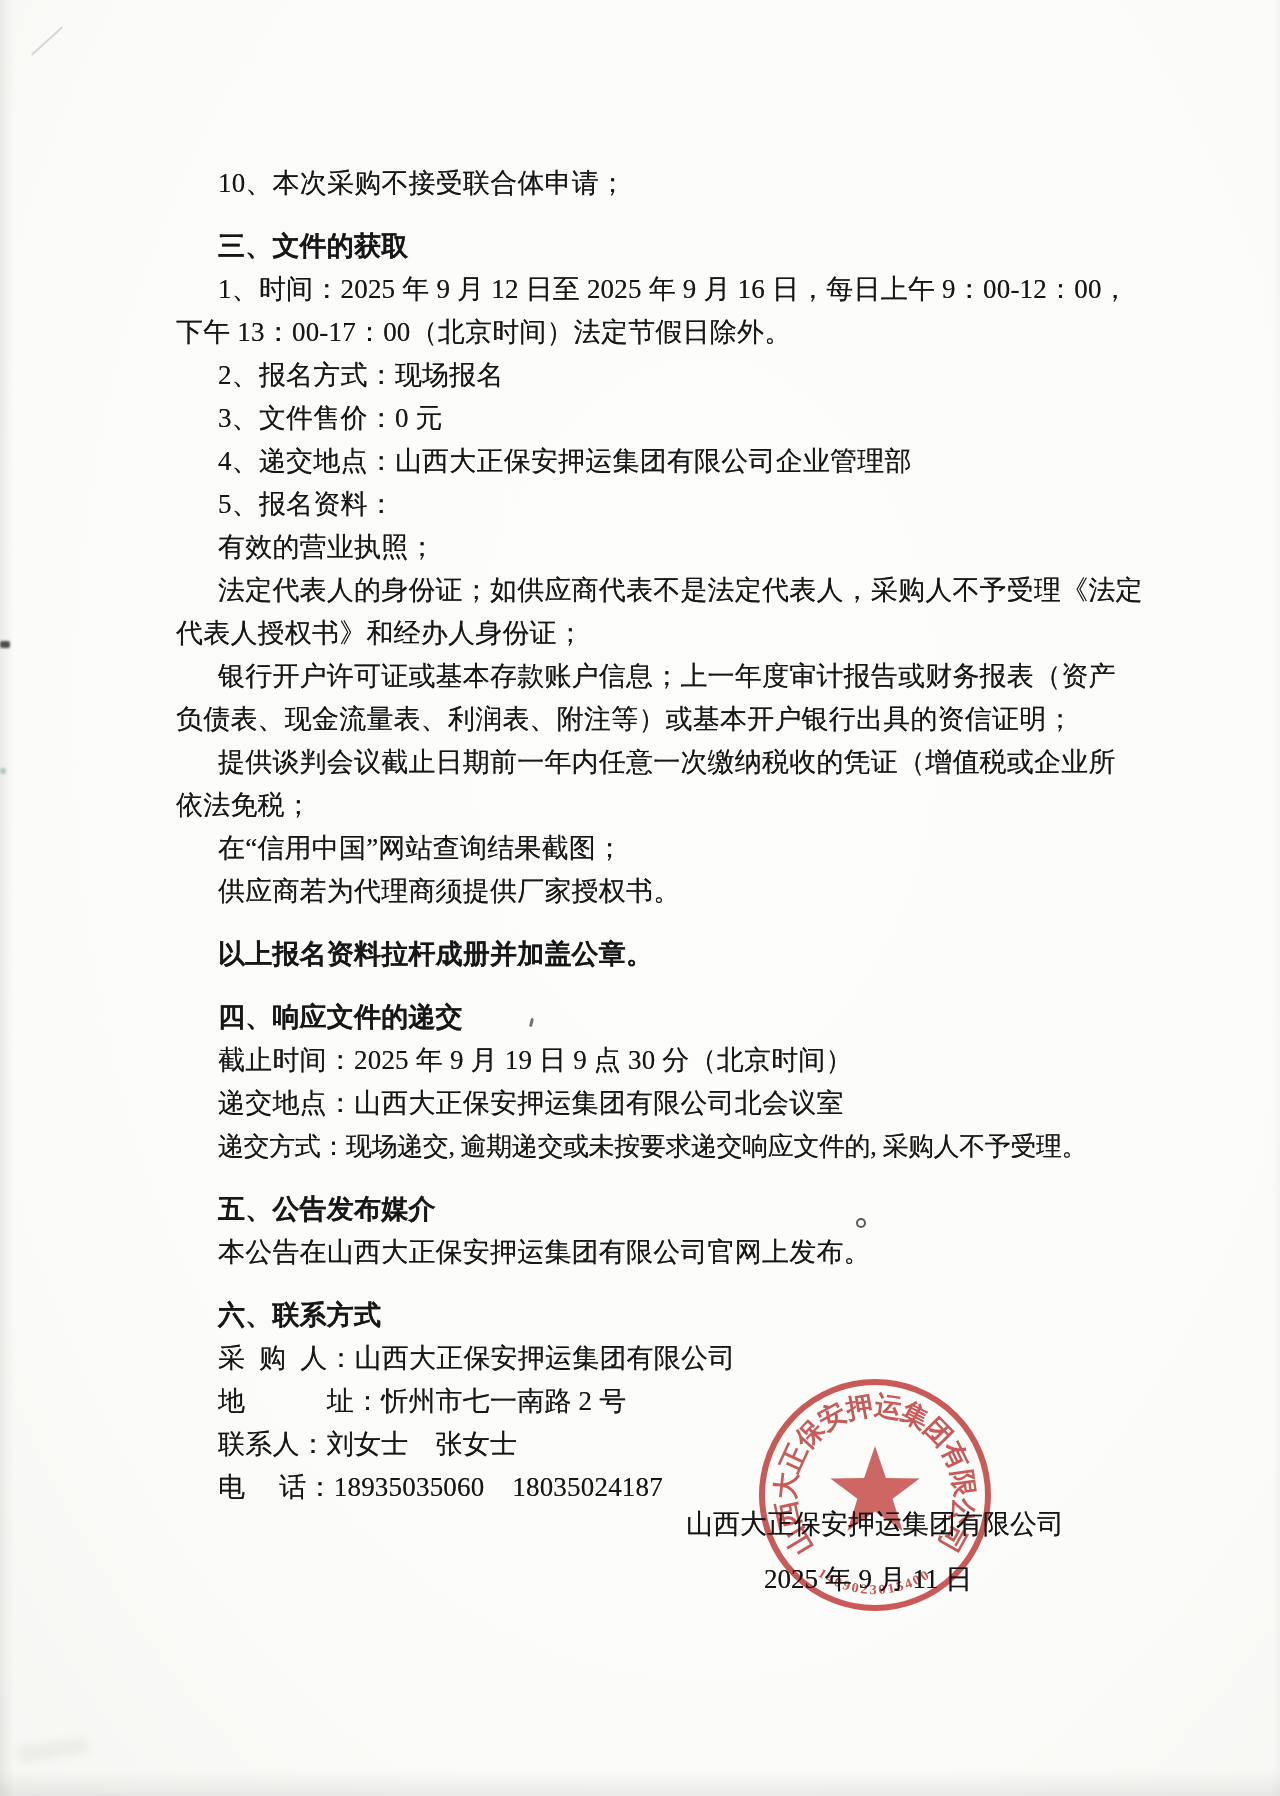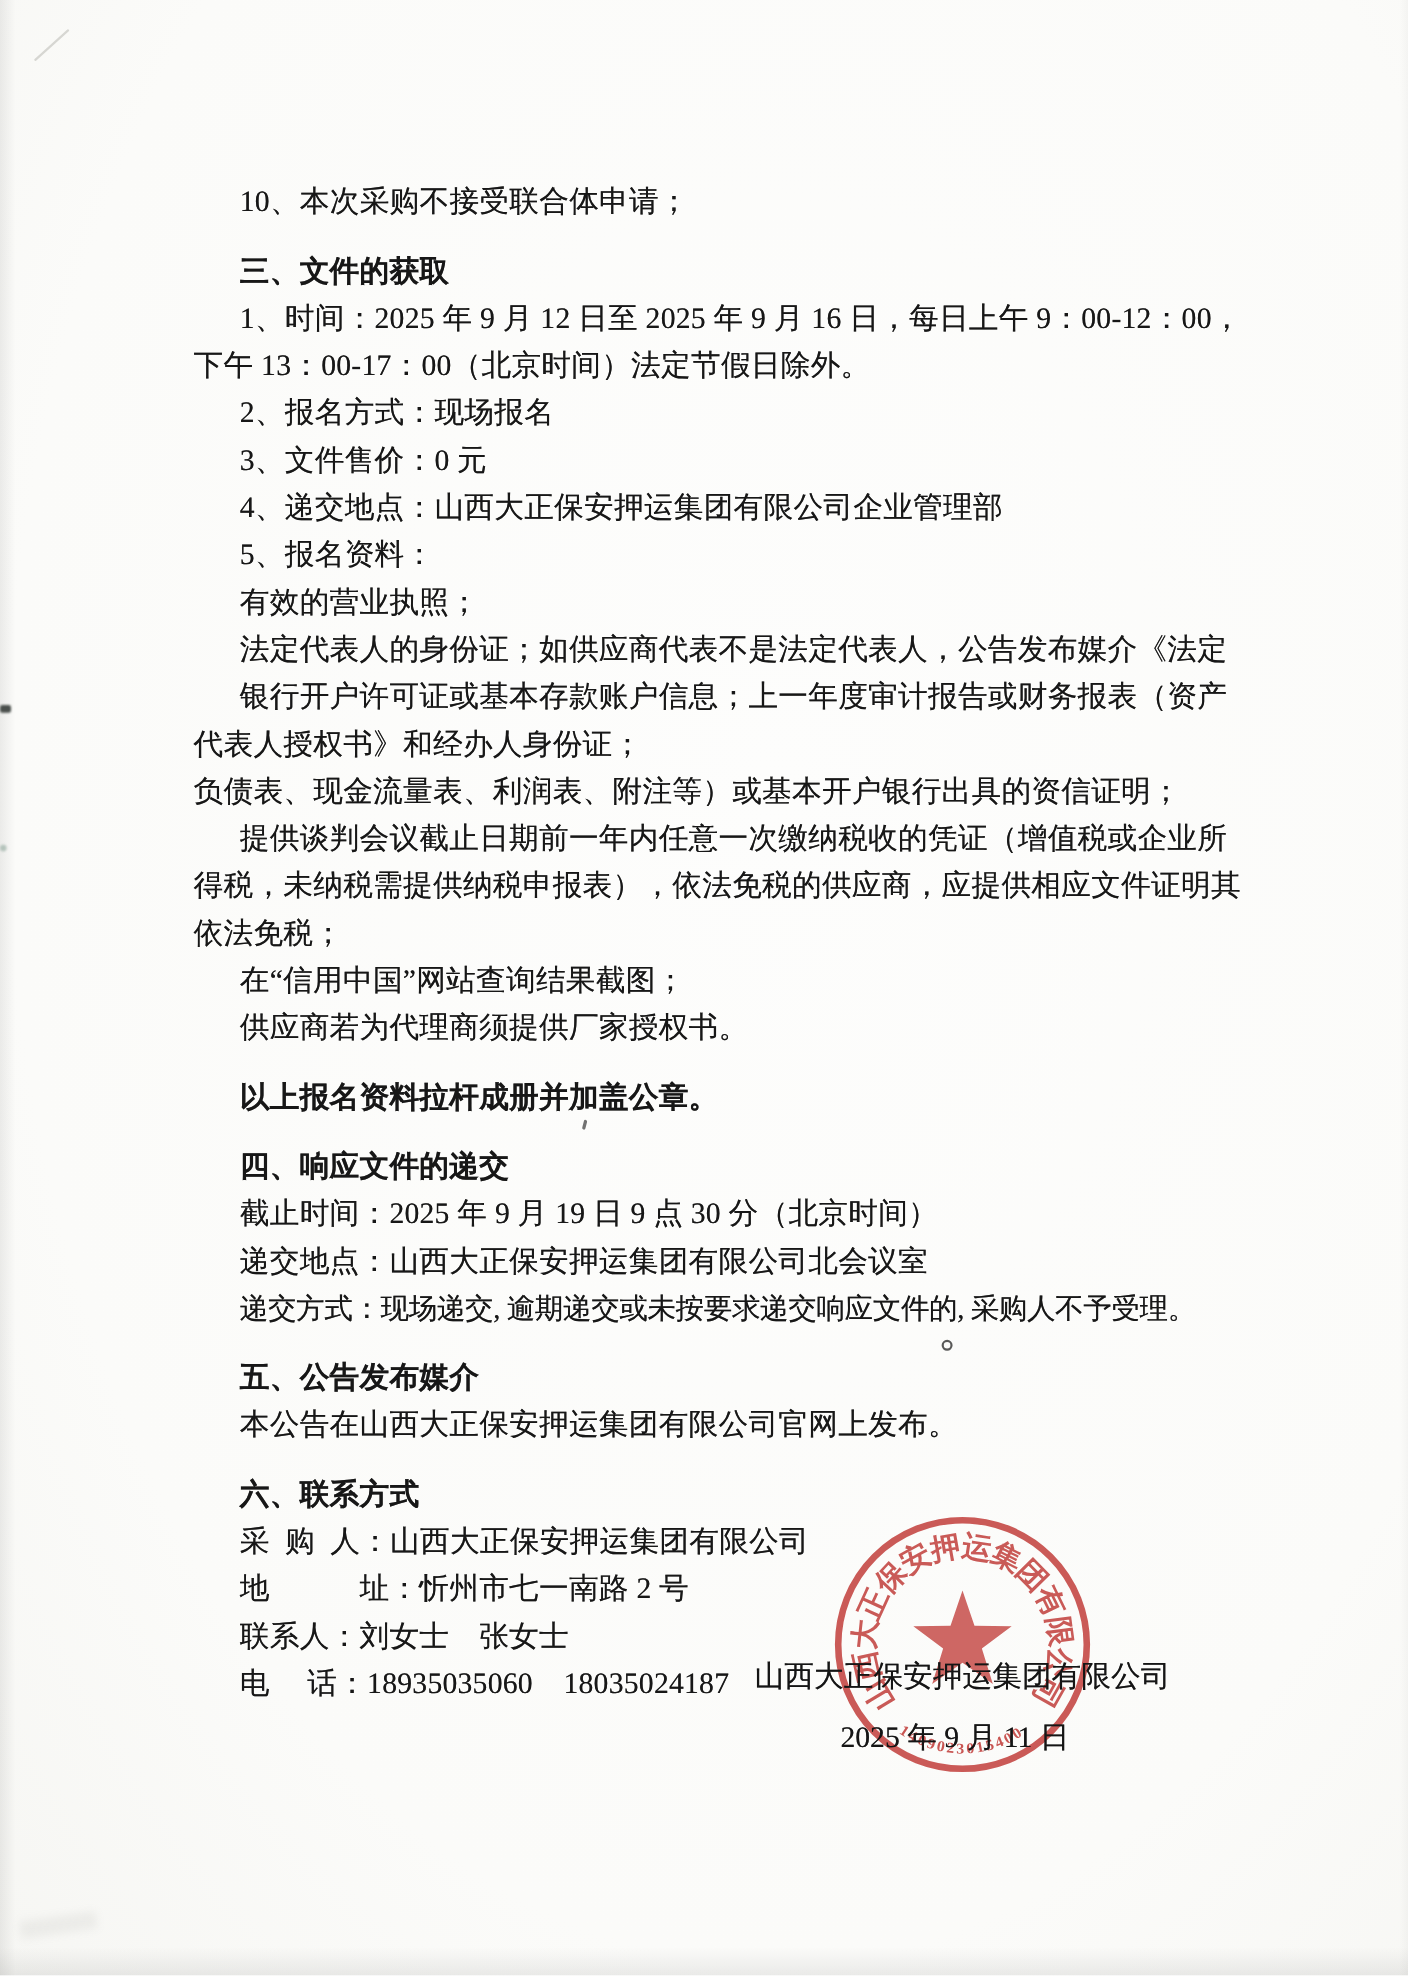--- a/index.html
+++ b/index.html
@@ -74,26 +74,25 @@
   <div class="doc-lines" id="doc-lines">
       <div class="line indent">10、本次采购不接受联合体申请；</div>
       <div class="line indent bold">三、文件的获取</div>
       <div class="line indent">1、时间：2025 年 9 月 12 日至 2025 年 9 月 16 日，每日上午 9：00-12：00，</div>
       <div class="line">下午 13：00-17：00（北京时间）法定节假日除外。</div>
       <div class="line indent">2、报名方式：现场报名</div>
       <div class="line indent">3、文件售价：0 元</div>
       <div class="line indent">4、递交地点：山西大正保安押运集团有限公司企业管理部</div>
       <div class="line indent">5、报名资料：</div>
       <div class="line indent">有效的营业执照；</div>
-      <div class="line indent">法定代表人的身份证；如供应商代表不是法定代表人，公告发布媒介《法定</div>
+      <div class="line indent">法定代表人的身份证；如供应商代表不是法定代表人，采购人不予受理《法定</div>
+      <div class="line">代表人授权书》和经办人身份证；</div>
       <div class="line indent">银行开户许可证或基本存款账户信息；上一年度审计报告或财务报表（资产</div>
-      <div class="line">代表人授权书》和经办人身份证；</div>
       <div class="line">负债表、现金流量表、利润表、附注等）或基本开户银行出具的资信证明；</div>
       <div class="line indent">提供谈判会议截止日期前一年内任意一次缴纳税收的凭证（增值税或企业所</div>
-      <div class="line">得税，未纳税需提供纳税申报表），依法免税的供应商，应提供相应文件证明其</div>
       <div class="line">依法免税；</div>
       <div class="line indent">在“信用中国”网站查询结果截图；</div>
       <div class="line indent">供应商若为代理商须提供厂家授权书。</div>
       <div class="line indent bold">以上报名资料拉杆成册并加盖公章。</div>
       <div class="line indent bold">四、响应文件的递交</div>
       <div class="line indent">截止时间：2025 年 9 月 19 日 9 点 30 分（北京时间）</div>
       <div class="line indent">递交地点：山西大正保安押运集团有限公司北会议室</div>
       <div class="line indent condensed">递交方式：现场递交, 逾期递交或未按要求递交响应文件的, 采购人不予受理。</div>
       <div class="line indent bold">五、公告发布媒介</div>
       <div class="line indent">本公告在山西大正保安押运集团有限公司官网上发布。</div>

